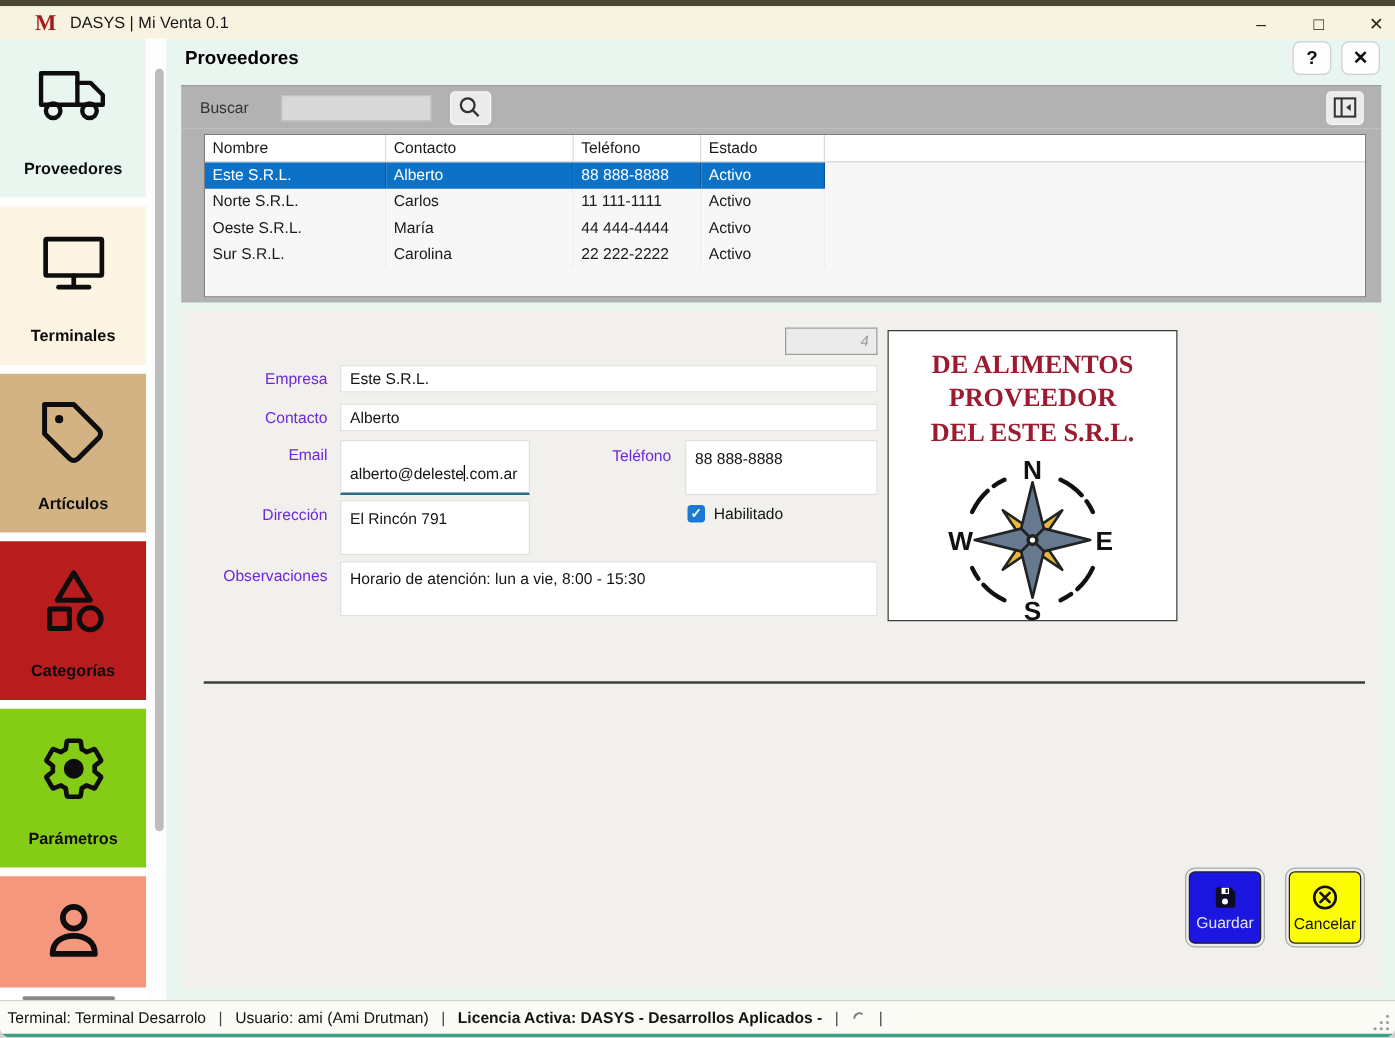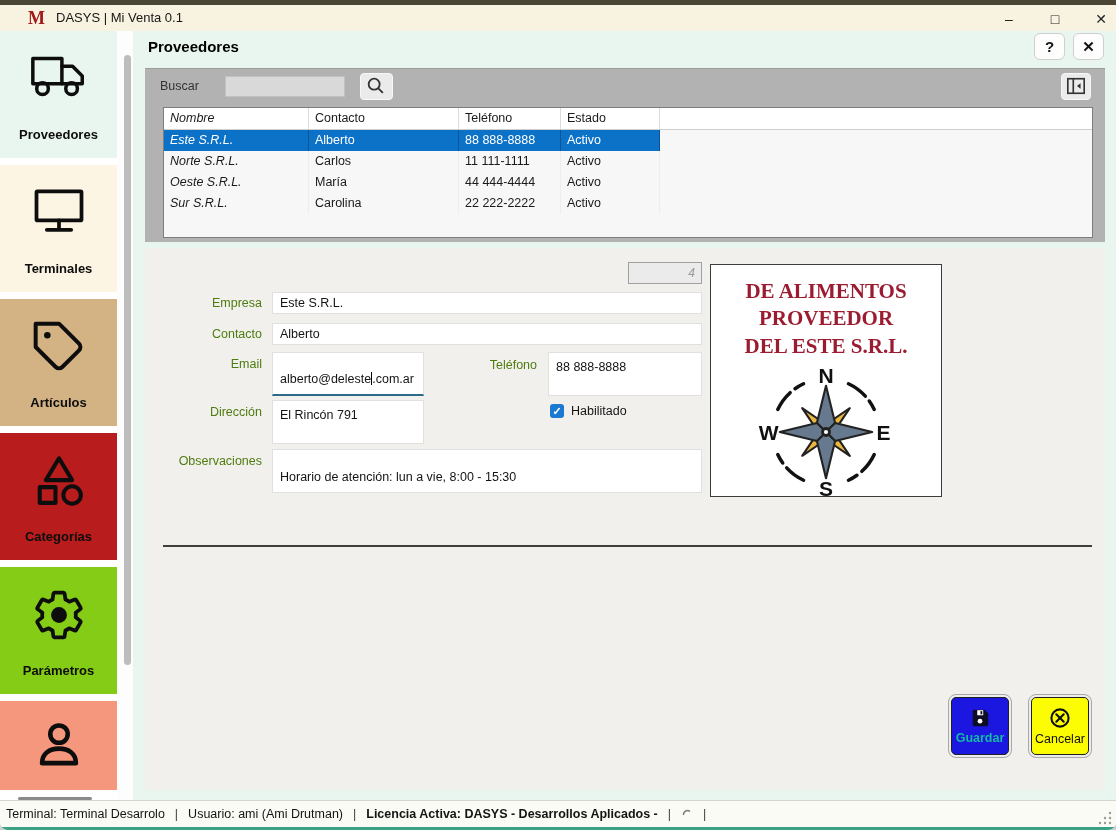--- a/index.html
+++ b/index.html
@@ -33,49 +33,49 @@
   .toolbar { position:absolute; left:12px; top:37px; width:960px; height:35px; background:#b2b2b2; border-top:1px solid #9b9b9b; }
   .buscar-lbl { position:absolute; left:15px; top:10px; font-size:12.5px; color:#333; }
   .search-input { position:absolute; left:80px; top:7px; width:120px; height:21px; background:#d9d9d9; border:1px solid #c2c2c2; font-size:12px; padding:0 5px; font-family:"Liberation Sans",sans-serif; }
   .search-btn { position:absolute; left:215px; top:4px; width:33px; height:27px; background:#ebebeb; border:1px solid #f7f7f7; border-radius:4px; cursor:pointer; }
   .collapse-btn { position:absolute; left:916px; top:4px; width:30px; height:27px; background:#ebebeb; border:1px solid #f7f7f7; border-radius:4px; cursor:pointer; }
   
   .table-wrap { position:absolute; left:12px; top:72px; width:960px; height:139px; background:#b2b2b2; }
   .table { position:absolute; left:18px; top:4px; width:930px; height:131px; background:#f7f7f7; border:1px solid #7d7d7d; overflow:hidden; }
   .thead { display:flex; height:22px; background:#ffffff; border-bottom:1px solid #cfcfcf; }
   .thcell { font-size:12.5px; color:#1a1a1a; padding:3px 0 0 6px; border-right:1px solid #dcdcdc; }
-  .c0 { width:145px;font-style:italic; } .c1 { width:150px; } .c2 { width:102px; } .c3 { width:99px; }
+  .c0 { width:145px; } .c1 { width:150px; } .c2 { width:102px; } .c3 { width:99px; }
   .trow { display:flex; height:21px; cursor:pointer; }
   .tcell { font-size:12.5px; color:#1a1a1a; padding:3px 0 0 6px; border-right:1px solid #ededed; white-space:nowrap; overflow:hidden; }
   .trow.selected .tcell { background:#0c72c8; color:#fff; border-right:1px solid rgba(0,0,0,.25); }
   
   .form { position:absolute; left:12px; top:217px; width:960px; height:542px; background:#f2f0ec; }
-  .flabel { position:absolute; left:0; width:117px; text-align:right; font-size:12.5px; color:#4d7c0f; }
+  .flabel { position:absolute; left:0; width:117px; text-align:right; font-size:12.5px; color:#6d28d9; }
   .field { position:absolute; background:#fff; border:1px solid #e0e0e0; font-size:12.5px; color:#141414; padding:3px 7px; overflow:hidden; white-space:nowrap; }
   .id-box { position:absolute; left:483px; top:14px; width:74px; height:22px; background:#ebebeb; border:1px solid #a0a0a0; font-size:12px; font-style:italic; color:#999; text-align:right; padding:3px 6px 0 0; }
   .f-empresa { left:127px; top:44px; width:430px; height:22px; }
   .f-contacto { left:127px; top:75px; width:430px; height:22px; }
   .f-email { left:127px; top:104px; width:152px; height:44px; border-bottom:2px solid #2d6a8a; padding-top:19px; }
   .f-telefono { left:403px; top:104px; width:154px; height:44px; padding-top:7px; }
   .f-direccion { left:127px; top:152px; width:152px; height:44px; padding-top:7px; }
-  .f-observ { left:127px; top:201px; width:430px; height:44px; padding-top:20px; }
+  .f-observ { left:127px; top:201px; width:430px; height:44px; padding-top:6px; }
   .caret { display:inline-block; width:0; height:13px; border-left:1px solid #000; vertical-align:-2px; }
   .chkrow { position:absolute; left:405px; top:156px; display:flex; align-items:center; gap:7px; cursor:pointer; }
   .chk { width:14px; height:14px; border-radius:3px; background:#1a7ad2; color:#fff; font-size:11px; line-height:14px; text-align:center; font-weight:bold; }
   .chk-lbl { font-size:12.5px; color:#141414; }
   .divider { position:absolute; left:18px; top:297px; width:929px; height:2px; background:#3f3f3f; }
   
   .img-box { position:absolute; left:565px; top:16px; width:232px; height:233px; background:#fff; border:1px solid #3c3c3c; text-align:center; }
   .logo-text { margin-top:13px; font-family:"Liberation Serif", serif; font-weight:bold; font-size:21px; line-height:1.3; color:#9b1c30; }
   
   .big-btn { position:absolute; width:64px; height:64px; border-radius:8px; border:1px solid #a8a8a8; background:#ededed; padding:2px; cursor:pointer; }
   .big-btn .inner { width:100%; height:100%; border-radius:5px; border:1px solid #1f1f1f; display:flex; flex-direction:column; align-items:center; justify-content:center; gap:2px; }
   .btn-save { left:803px; top:446px; }
   .btn-save .inner { background:#1c17e0; }
-  .btn-save .blabel { color:#14b8a6; font-size:12.5px;font-weight:bold; }
+  .btn-save .blabel { color:#e5e5e5; font-size:12.5px; }
   .btn-cancel { left:883px; top:446px; }
   .btn-cancel .inner { background:#fcfc02; }
   .btn-cancel .blabel { color:#111; font-size:12.5px; }
   
   .statusbar { position:absolute; left:0; top:800px; width:1116px; height:30px; background:#fbfbf5; border-top:1px solid #d5d5cd; }
   .statusbar .strip { position:absolute; left:0; bottom:0; width:100%; height:3px; background:#3aa183; border-radius:0 0 8px 8px; }
   .status-items { position:absolute; left:6px; top:6px; display:flex; align-items:center; gap:10px; font-size:12.5px; color:#141414; }
   .status-sep { color:#444; }
   .status-bold { font-weight:bold; }
   .grip { position:absolute; right:4px; bottom:5px; }

